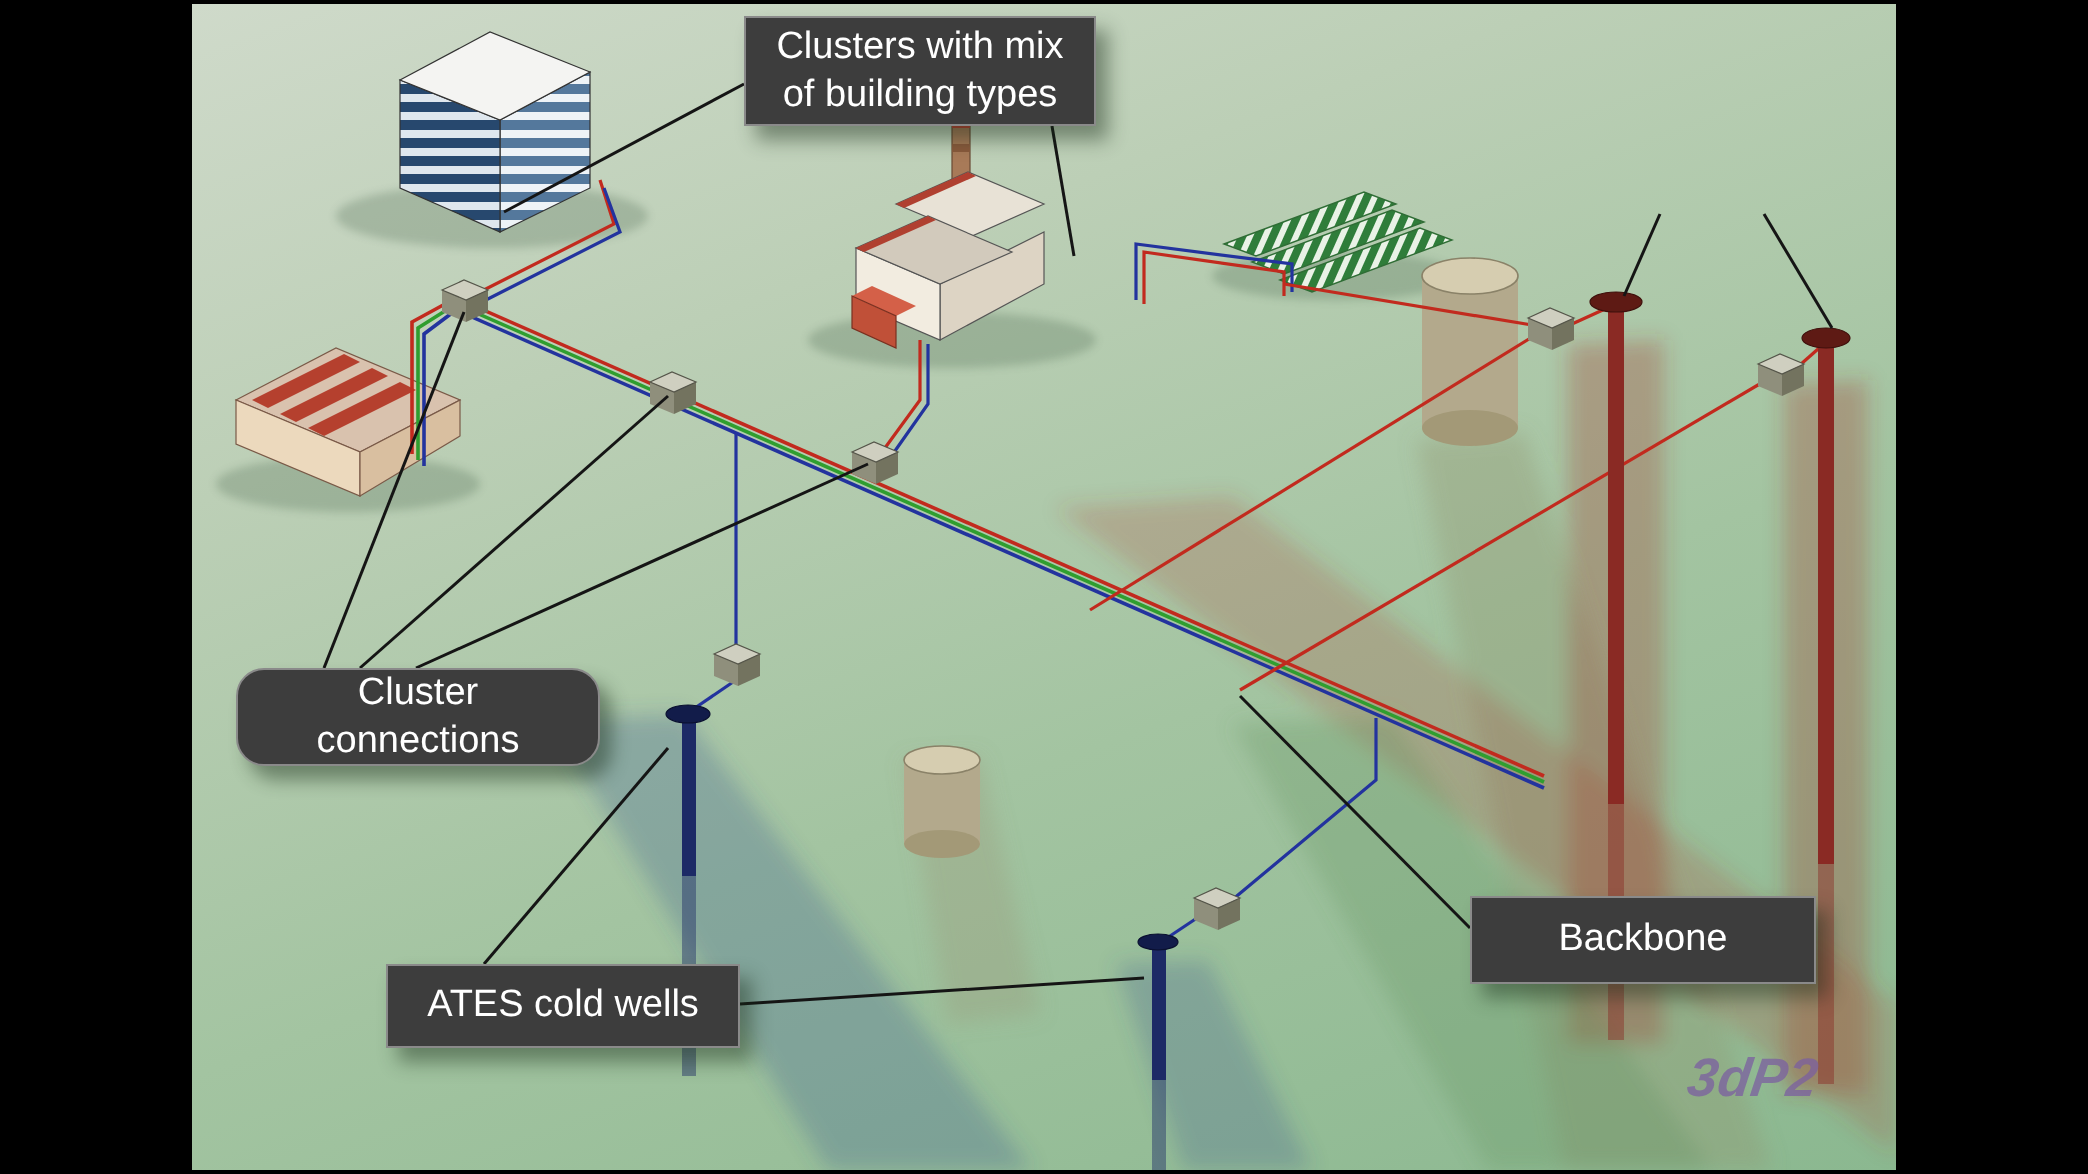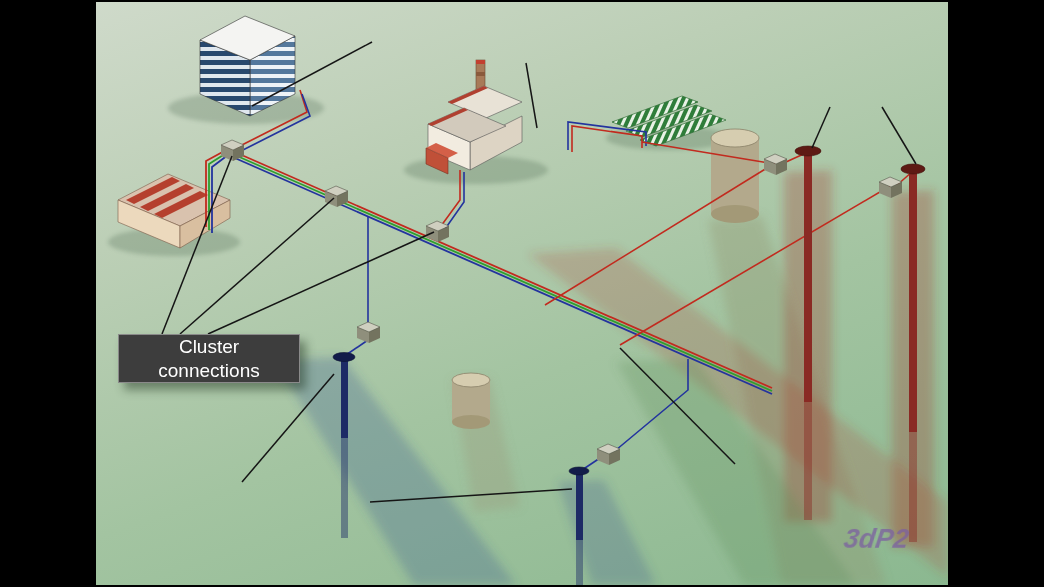--- a/index.html
+++ b/index.html
@@ -17,21 +17,21 @@
     position:absolute; box-sizing:border-box;
     background:#3d3d3d; color:#fff; border:1px solid #8a8a8a;
     font-size:19px; line-height:1.25; text-align:center;
     white-space:pre-line;
     display:flex; align-items:center; justify-content:center;
     padding:4px 6px;
     box-shadow:6px 7px 9px rgba(25,45,25,.45);
   }
   #cb-clusters  { left:276px; top:6px;   width:176px; height:55px; }
   #cb-warm      { left:656px; top:56px;  width:178px; height:49px; }
-  #cb-conn      { left:22px;  top:332px; width:182px; height:49px; }
+  #cb-conn      { left:22px;  top:332px; width:182px; height:49px;border-radius:14px; }
   #cb-backbone  { left:639px; top:446px; width:173px; height:44px; }
   #cb-cold      { left:97px;  top:480px; width:177px; height:42px; }
   .watermark {
     position:absolute; left:748px; top:522px;
     font-size:27px; font-style:italic; font-weight:bold;
     color:#7b5fa0; opacity:.75; transform:skewX(-8deg);
   }
 </style>
 </head>
 <body>
@@ -204,18 +204,22 @@
         <line x1="786" y1="105" x2="820" y2="162"></line>
         <line x1="66" y1="332" x2="136" y2="154"></line>
         <line x1="84" y1="332" x2="238" y2="196"></line>
         <line x1="112" y1="332" x2="338" y2="230"></line>
         <line x1="639" y1="462" x2="524" y2="346"></line>
         <line x1="146" y1="480" x2="238" y2="372"></line>
         <line x1="274" y1="500" x2="476" y2="487"></line>
       </g>
     </svg>
 
+    <div class="callout" id="cb-clusters">Clusters with mix
+of building types</div>
     <div class="callout" id="cb-conn">Cluster
 connections</div>
+    <div class="callout" id="cb-backbone">Backbone</div>
+    <div class="callout" id="cb-cold">ATES cold wells</div>
 
     <div class="watermark">3dP2</div>
   </div>
 </div>
 
 </body></html>

